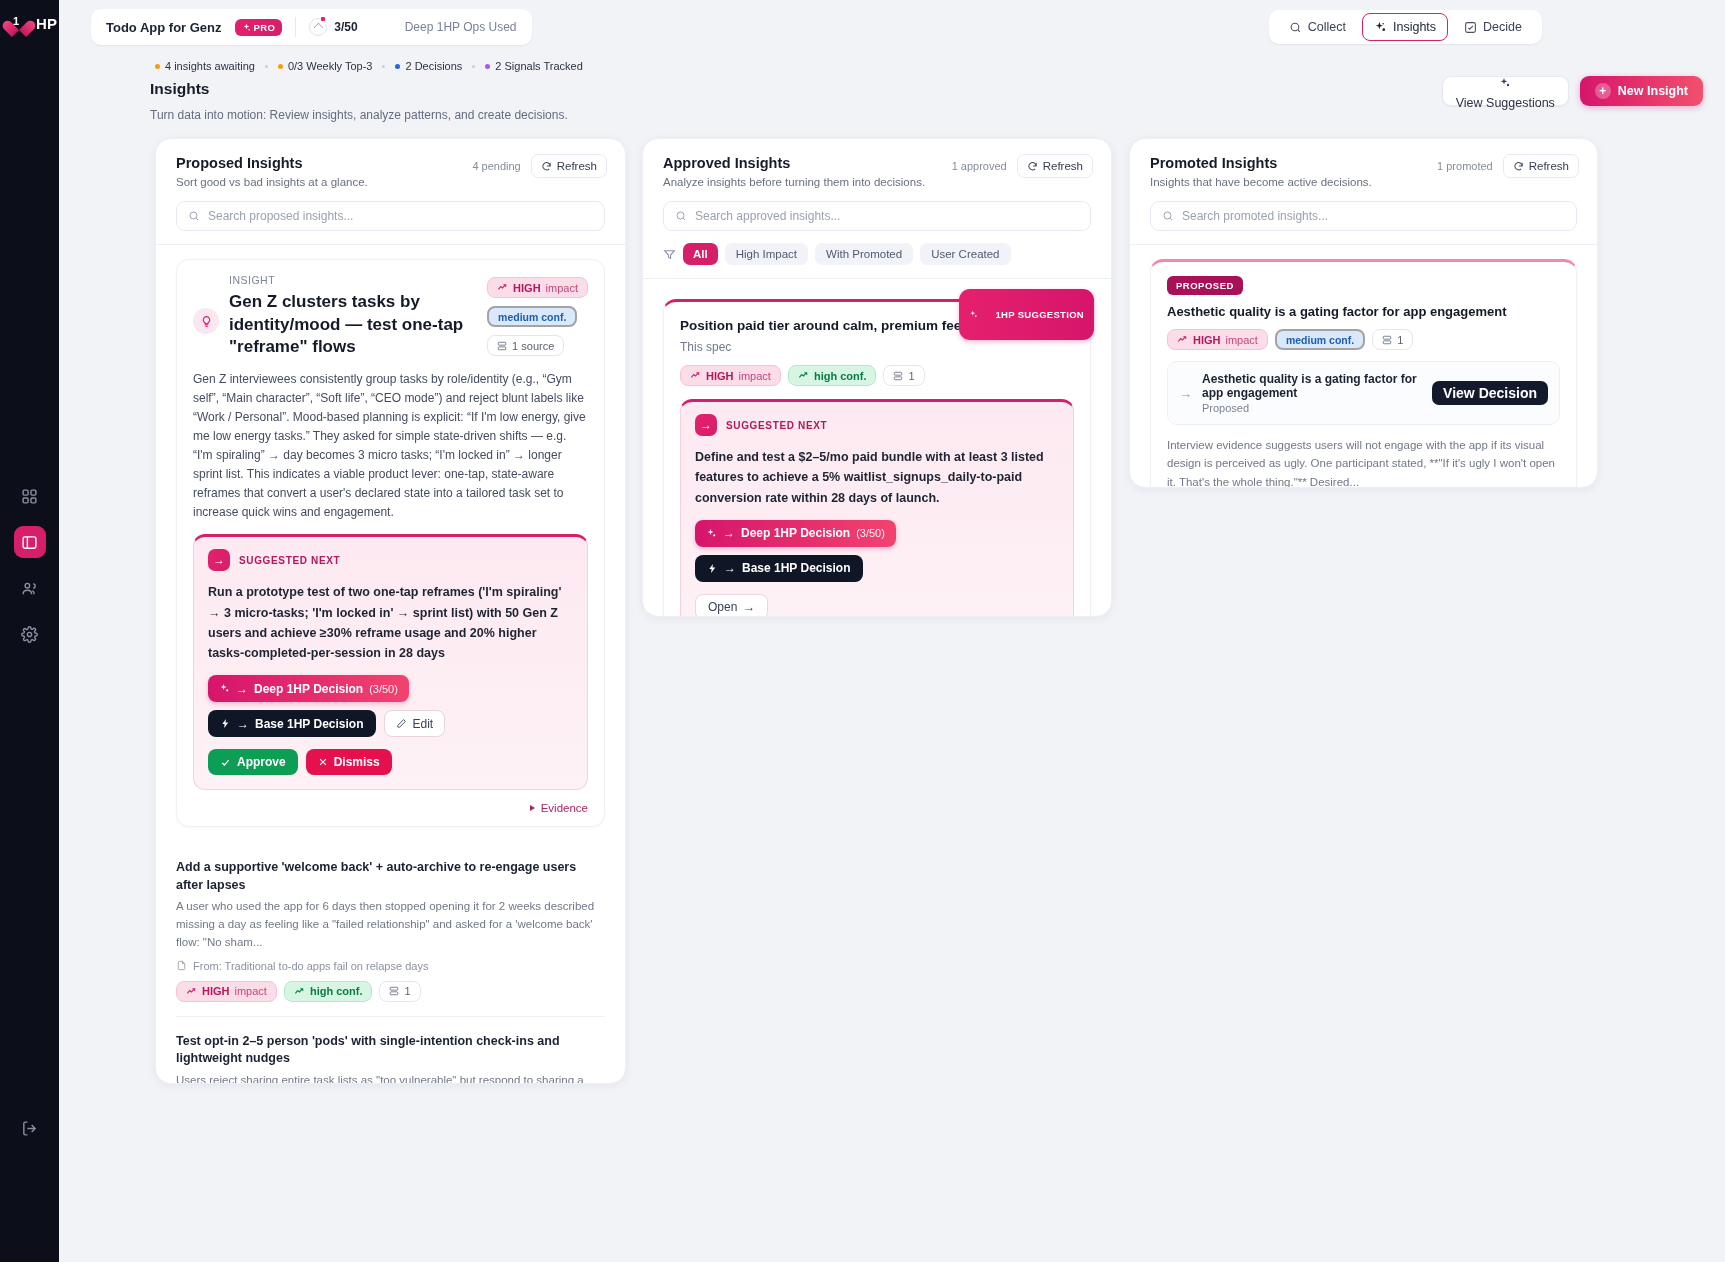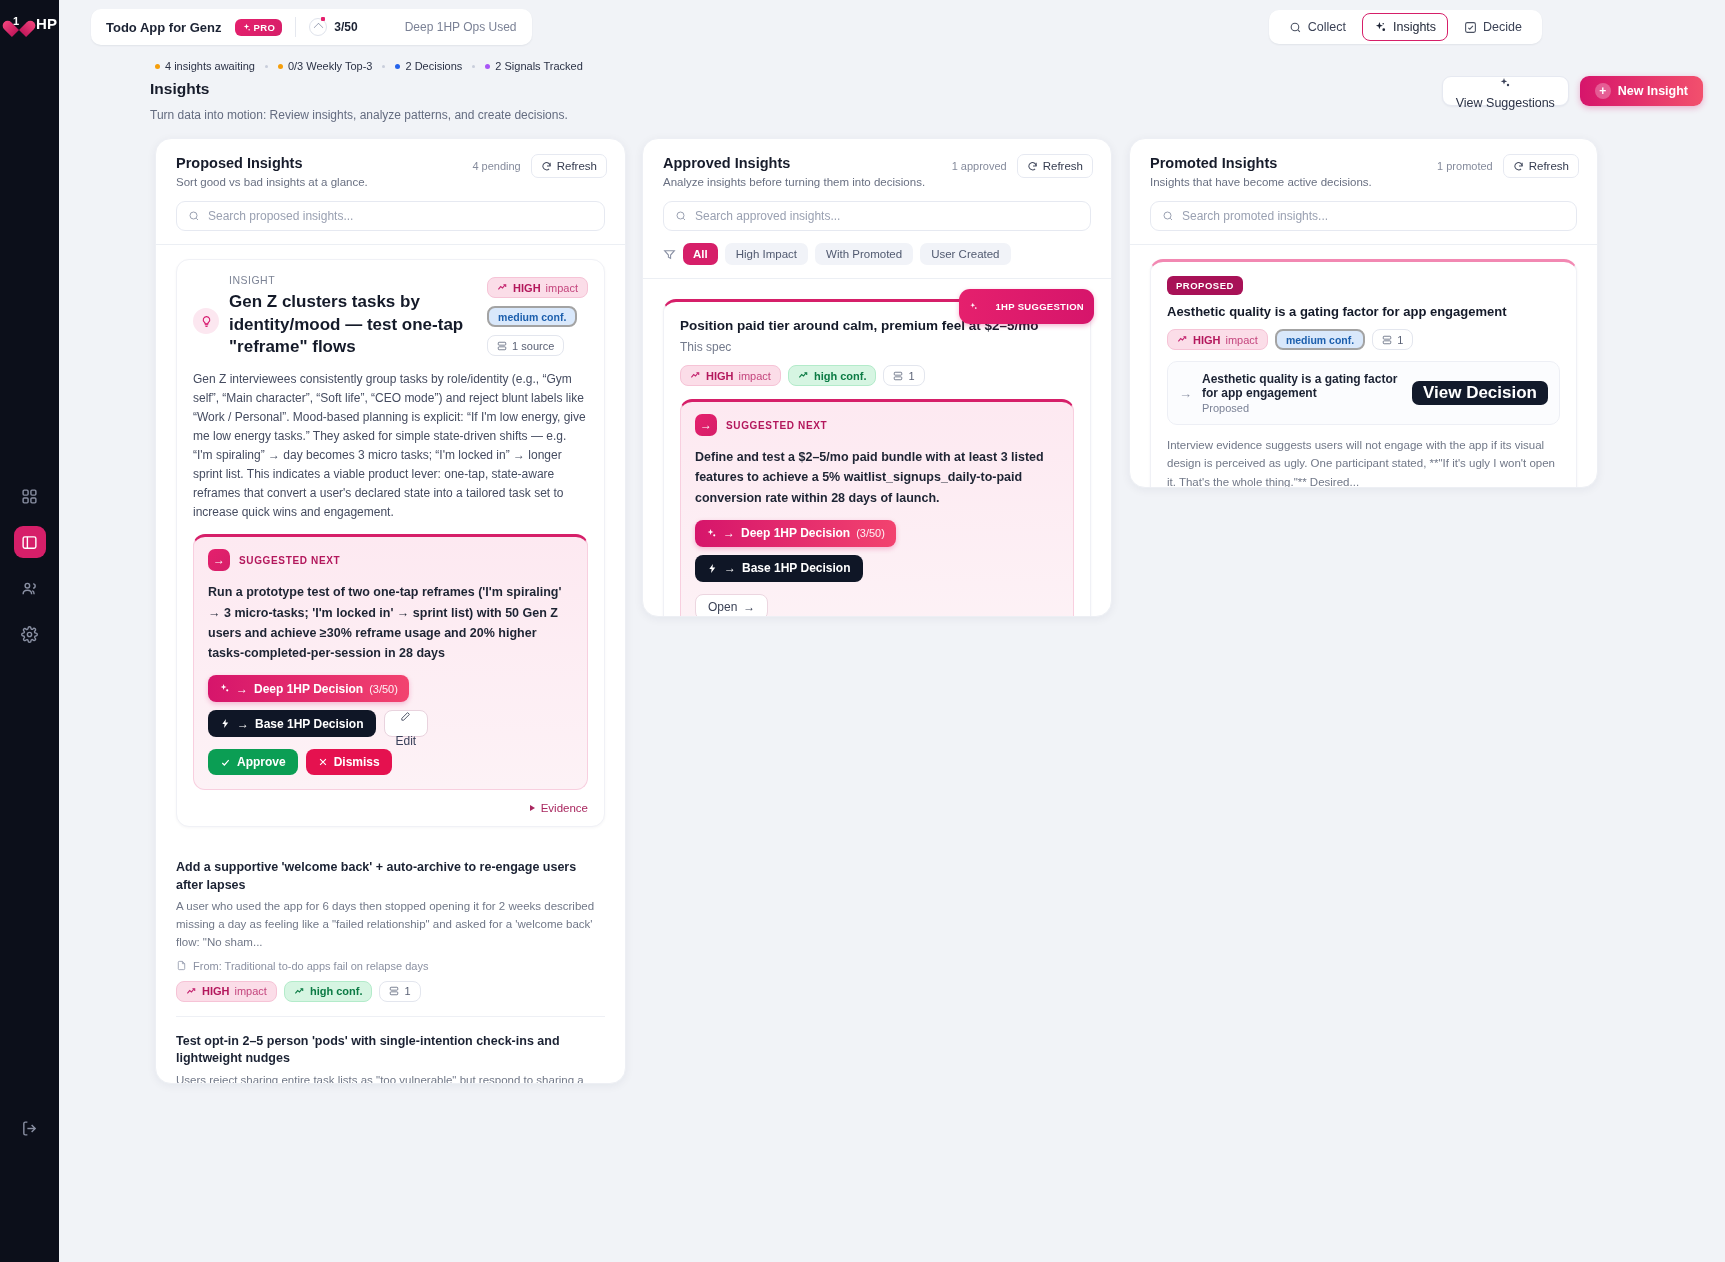--- a/index.html
+++ b/index.html
@@ -223,21 +223,21 @@
   .btn-deep .frac { font-weight: 400; font-size: 11px; opacity: .92; }
   .btn-base {
     height: 27px; border-radius: 8px; border: none; cursor: pointer;
     background: #0f1626; color: #fff;
     display: flex; align-items: center; gap: 6px; padding: 0 12px;
     font-size: 12px; font-weight: 700;
   }
   .btn-edit {
     height: 27px; border-radius: 8px; border: 1px solid #e9d3de; cursor: pointer;
     background: #fff; color: #3a4considerations; color: #39405a;
-    display: flex; align-items: center; gap: 12px; padding: 0 11px; font-size: 12px; flex-direction: column;
+    display: flex; align-items: center; gap: 6px; padding: 0 11px; font-size: 12px;
   }
   .btn-open {
     height: 26px; border-radius: 8px; border: 1px solid #ecd6e0; cursor: pointer;
     background: #fff; color: #3b4256; display: flex; align-items: center; gap: 6px;
     padding: 0 12px; font-size: 12px;
   }
   .btn-approve {
     height: 26px; border-radius: 8px; border: none; cursor: pointer;
     background: #0b9e54; color: #fff; font-size: 12px; font-weight: 700;
     display: flex; align-items: center; gap: 6px; padding: 0 12px;
@@ -267,21 +267,21 @@
   
   .appr-card {
     border-radius: 13px; background: #fff; border: 1px solid #f0f1f6;
     border-top: 3px solid #d61f69; padding: 16px 16px 14px 16px; position: relative;
     box-shadow: 0 1px 3px rgba(25,30,60,.05);
   }
   .sug-ribbon {
     position: absolute; right: -4px; top: -13px;
     background: linear-gradient(90deg,#e5206d,#d6156b); color: #fff;
     font-size: 9.5px; font-weight: 700; letter-spacing: .3px;
-    border-radius: 11px; padding: 12px 10px; display: flex; align-items: center; gap: 18px;
+    border-radius: 11px; padding: 20px 10px; display: flex; align-items: center; gap: 18px;
     box-shadow: 0 2px 5px rgba(214,21,107,.3);
   }
   .appr-title { font-size: 13.5px; font-weight: 700; color: #141a29; }
   .appr-sub { font-size: 12px; color: #737a8c; margin-top: 7px; }
 
   
   .prom-card {
     border-radius: 13px; background: #fff; border: 1px solid #f0f1f6;
     border-top: 3px solid #f288b2; padding: 14px 16px 13px 16px;
     box-shadow: 0 1px 3px rgba(25,30,60,.05);
@@ -295,21 +295,21 @@
   .decision-row {
     margin-top: 11px; border: 1px solid #edeff5; border-radius: 10px;
     background: #fbfcfe; padding: 10px 11px; display: flex; align-items: center; gap: 10px;
   }
   .dec-arrow { color: #8d93a5; font-size: 13px; }
   .dec-main { flex: 1; }
   .dec-title { font-size: 12px; font-weight: 700; color: #1b2233; }
   .dec-status { font-size: 11px; color: #7b8296; margin-top: 2px; }
   .btn-dark-sm {
     height: 24px; border-radius: 7px; border: none; background: #121a2b;
-    color: #fff; font-size: 17px; font-weight: 600; padding: 0 11px; cursor: pointer;
+    color: #fff; font-size: 14px; font-weight: 600; padding: 0 11px; cursor: pointer;
   }
   .prom-body { font-size: 11.5px; color: #717888; line-height: 1.6; margin-top: 11px; }
 
   .ico { display: inline-flex; align-items: center; justify-content: center; }
   svg { display: block; }
 </style>
 </head>
 <body>
 
 <div class="app">

